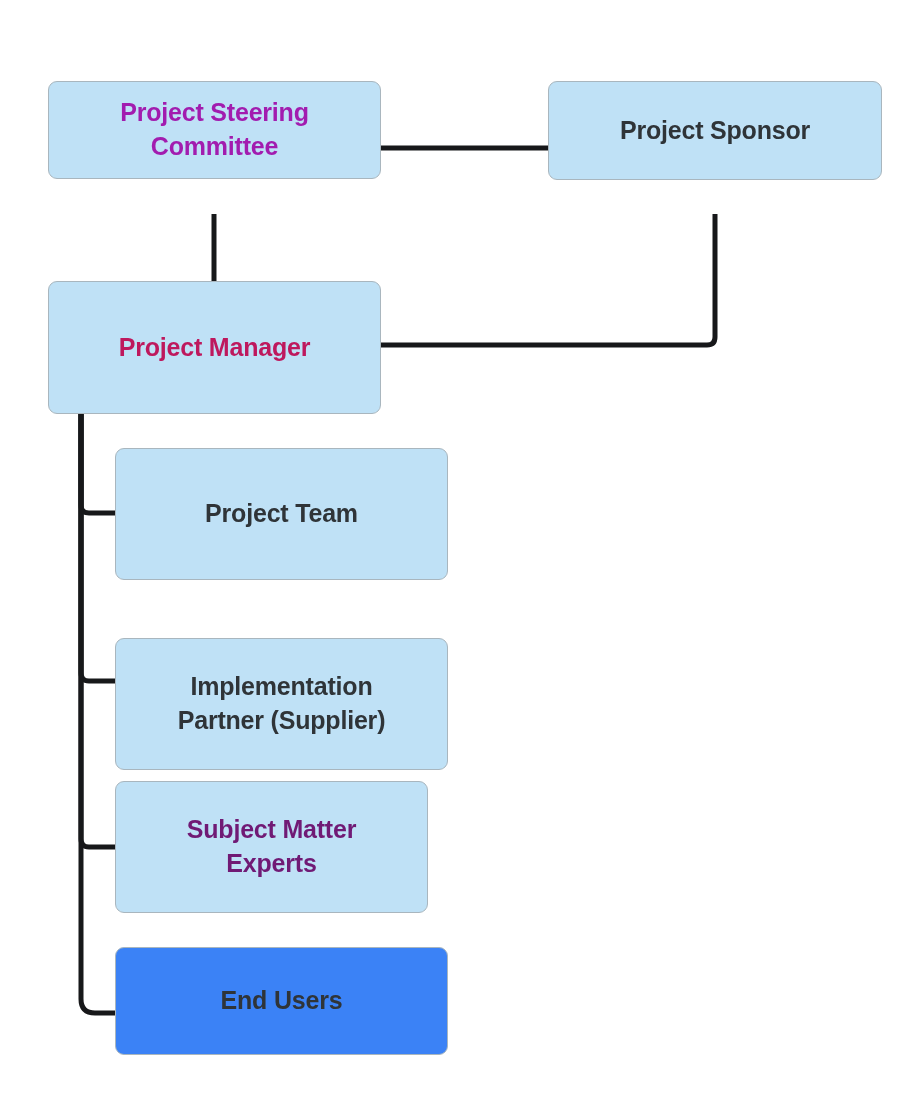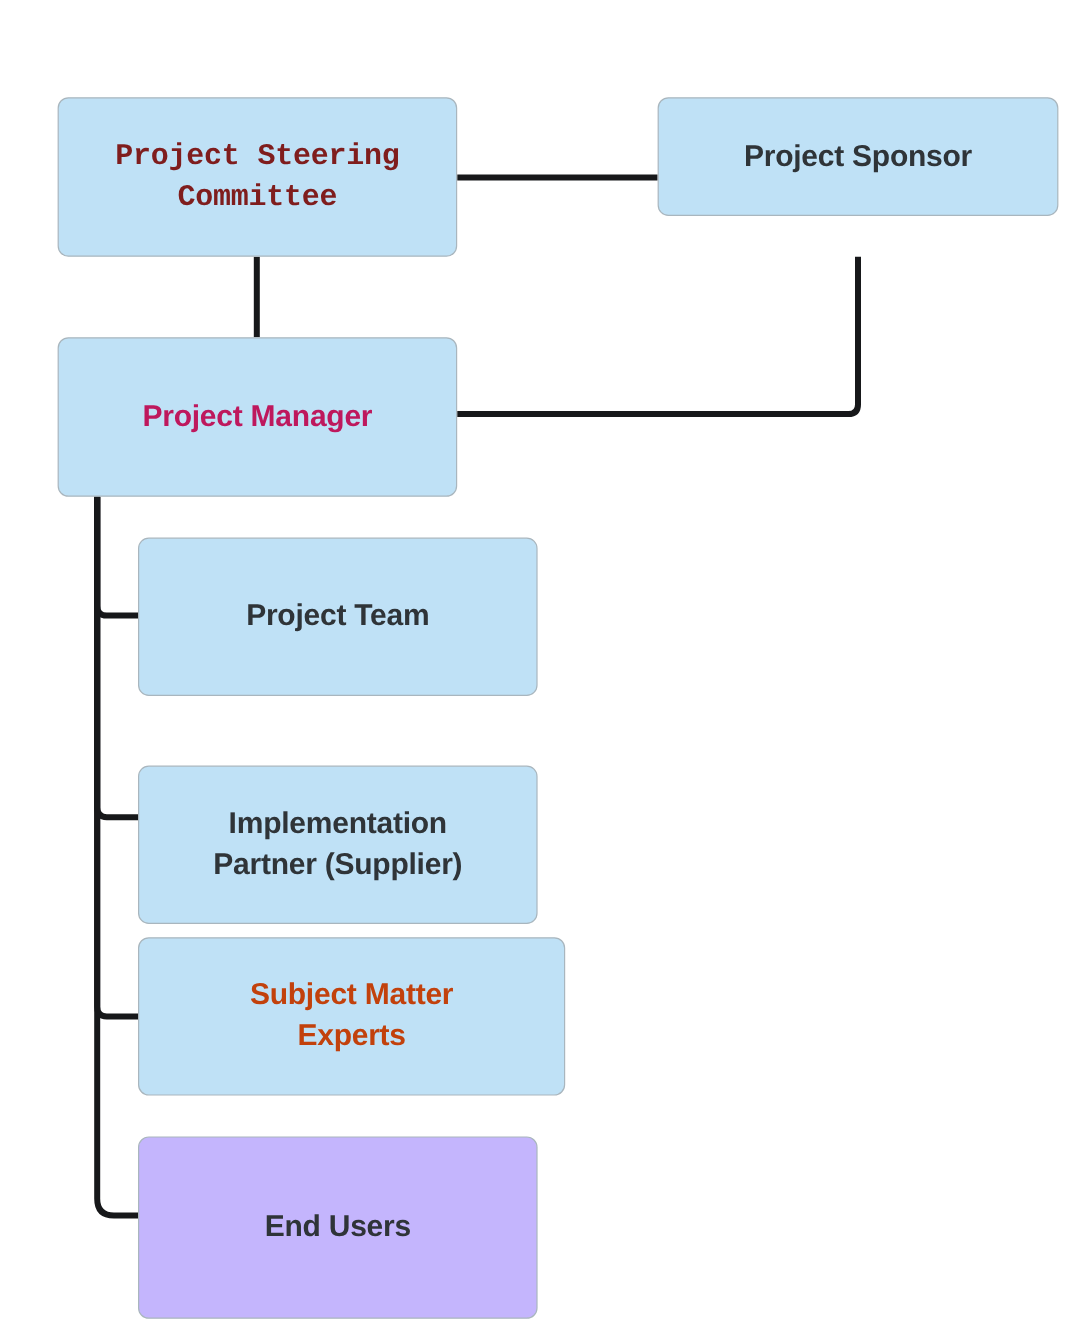--- a/index.html
+++ b/index.html
@@ -58,39 +58,39 @@
       <path d="M 381 148 L 548 148" fill="none" stroke="#17181a" stroke-width="5" stroke-linecap="butt" stroke-linejoin="round"></path>
       <path d="M 214 214 L 214 281" fill="none" stroke="#17181a" stroke-width="5" stroke-linecap="butt" stroke-linejoin="round"></path>
       <path d="M 715 214 L 715 337 Q 715 345 707 345 L 381 345" fill="none" stroke="#17181a" stroke-width="5" stroke-linecap="butt" stroke-linejoin="round"></path>
       <path d="M 81 414 L 81 505 Q 81 513 89 513 L 115 513" fill="none" stroke="#17181a" stroke-width="5" stroke-linecap="butt" stroke-linejoin="round"></path>
       <path d="M 81 414 L 81 673 Q 81 681 89 681 L 115 681" fill="none" stroke="#17181a" stroke-width="5" stroke-linecap="butt" stroke-linejoin="round"></path>
       <path d="M 81 414 L 81 839 Q 81 847 89 847 L 115 847" fill="none" stroke="#17181a" stroke-width="5" stroke-linecap="butt" stroke-linejoin="round"></path>
       <path d="M 81 414 L 81 999 Q 81 1013 95 1013 L 115 1013" fill="none" stroke="#17181a" stroke-width="5" stroke-linecap="butt" stroke-linejoin="round"></path>
     </svg>
 
   <div id="node-layer">
-      <div class="node" style="left: 48px; top: 81px; width: 333px; height: 133px; background: rgb(191, 225, 246); border-color: rgb(169, 182, 190); color: #7f1d1d; font-family: Liberation Mono, monospace;">
+      <div class="node" style="left: 48px; top: 81px; width: 333px; height: 98px; background: rgb(191, 225, 246); border-color: rgb(169, 182, 190); color: #a21caf;">
         <span class="node-label">Project Steering
 Committee</span>
       </div>
       <div class="node" style="left: 548px; top: 81px; width: 334px; height: 99px; background: rgb(191, 225, 246); border-color: rgb(169, 182, 190); color: rgb(47, 52, 56);">
         <span class="node-label">Project Sponsor</span>
       </div>
       <div class="node" style="left: 48px; top: 281px; width: 333px; height: 133px; background: rgb(191, 225, 246); border-color: rgb(169, 182, 190); color: #be185d;">
         <span class="node-label">Project Manager</span>
       </div>
       <div class="node" style="left: 115px; top: 448px; width: 333px; height: 132px; background: rgb(191, 225, 246); border-color: rgb(169, 182, 190); color: rgb(47, 52, 56);">
         <span class="node-label">Project Team</span>
       </div>
       <div class="node" style="left: 115px; top: 638px; width: 333px; height: 132px; background: rgb(191, 225, 246); border-color: rgb(169, 182, 190); color: rgb(47, 52, 56);">
         <span class="node-label">Implementation
 Partner (Supplier)</span>
       </div>
-      <div class="node" style="left: 115px; top: 781px; width: 356px; height: 132px; background: rgb(191, 225, 246); border-color: rgb(169, 182, 190); color: #c2410c;">
+      <div class="node" style="left: 115px; top: 781px; width: 313px; height: 132px; background: rgb(191, 225, 246); border-color: rgb(169, 182, 190); color: #701a75;">
         <span class="node-label">Subject Matter
 Experts</span>
       </div>
-      <div class="node" style="left: 115px; top: 947px; width: 333px; height: 152px; background: #c4b5fd; border-color: rgb(169, 182, 190); color: rgb(47, 52, 56);">
+      <div class="node" style="left: 115px; top: 947px; width: 333px; height: 108px; background: #3b82f6; border-color: rgb(169, 182, 190); color: rgb(47, 52, 56);">
         <span class="node-label">End Users</span>
       </div>
     </div>
 
 </div>
 
 </body></html>

